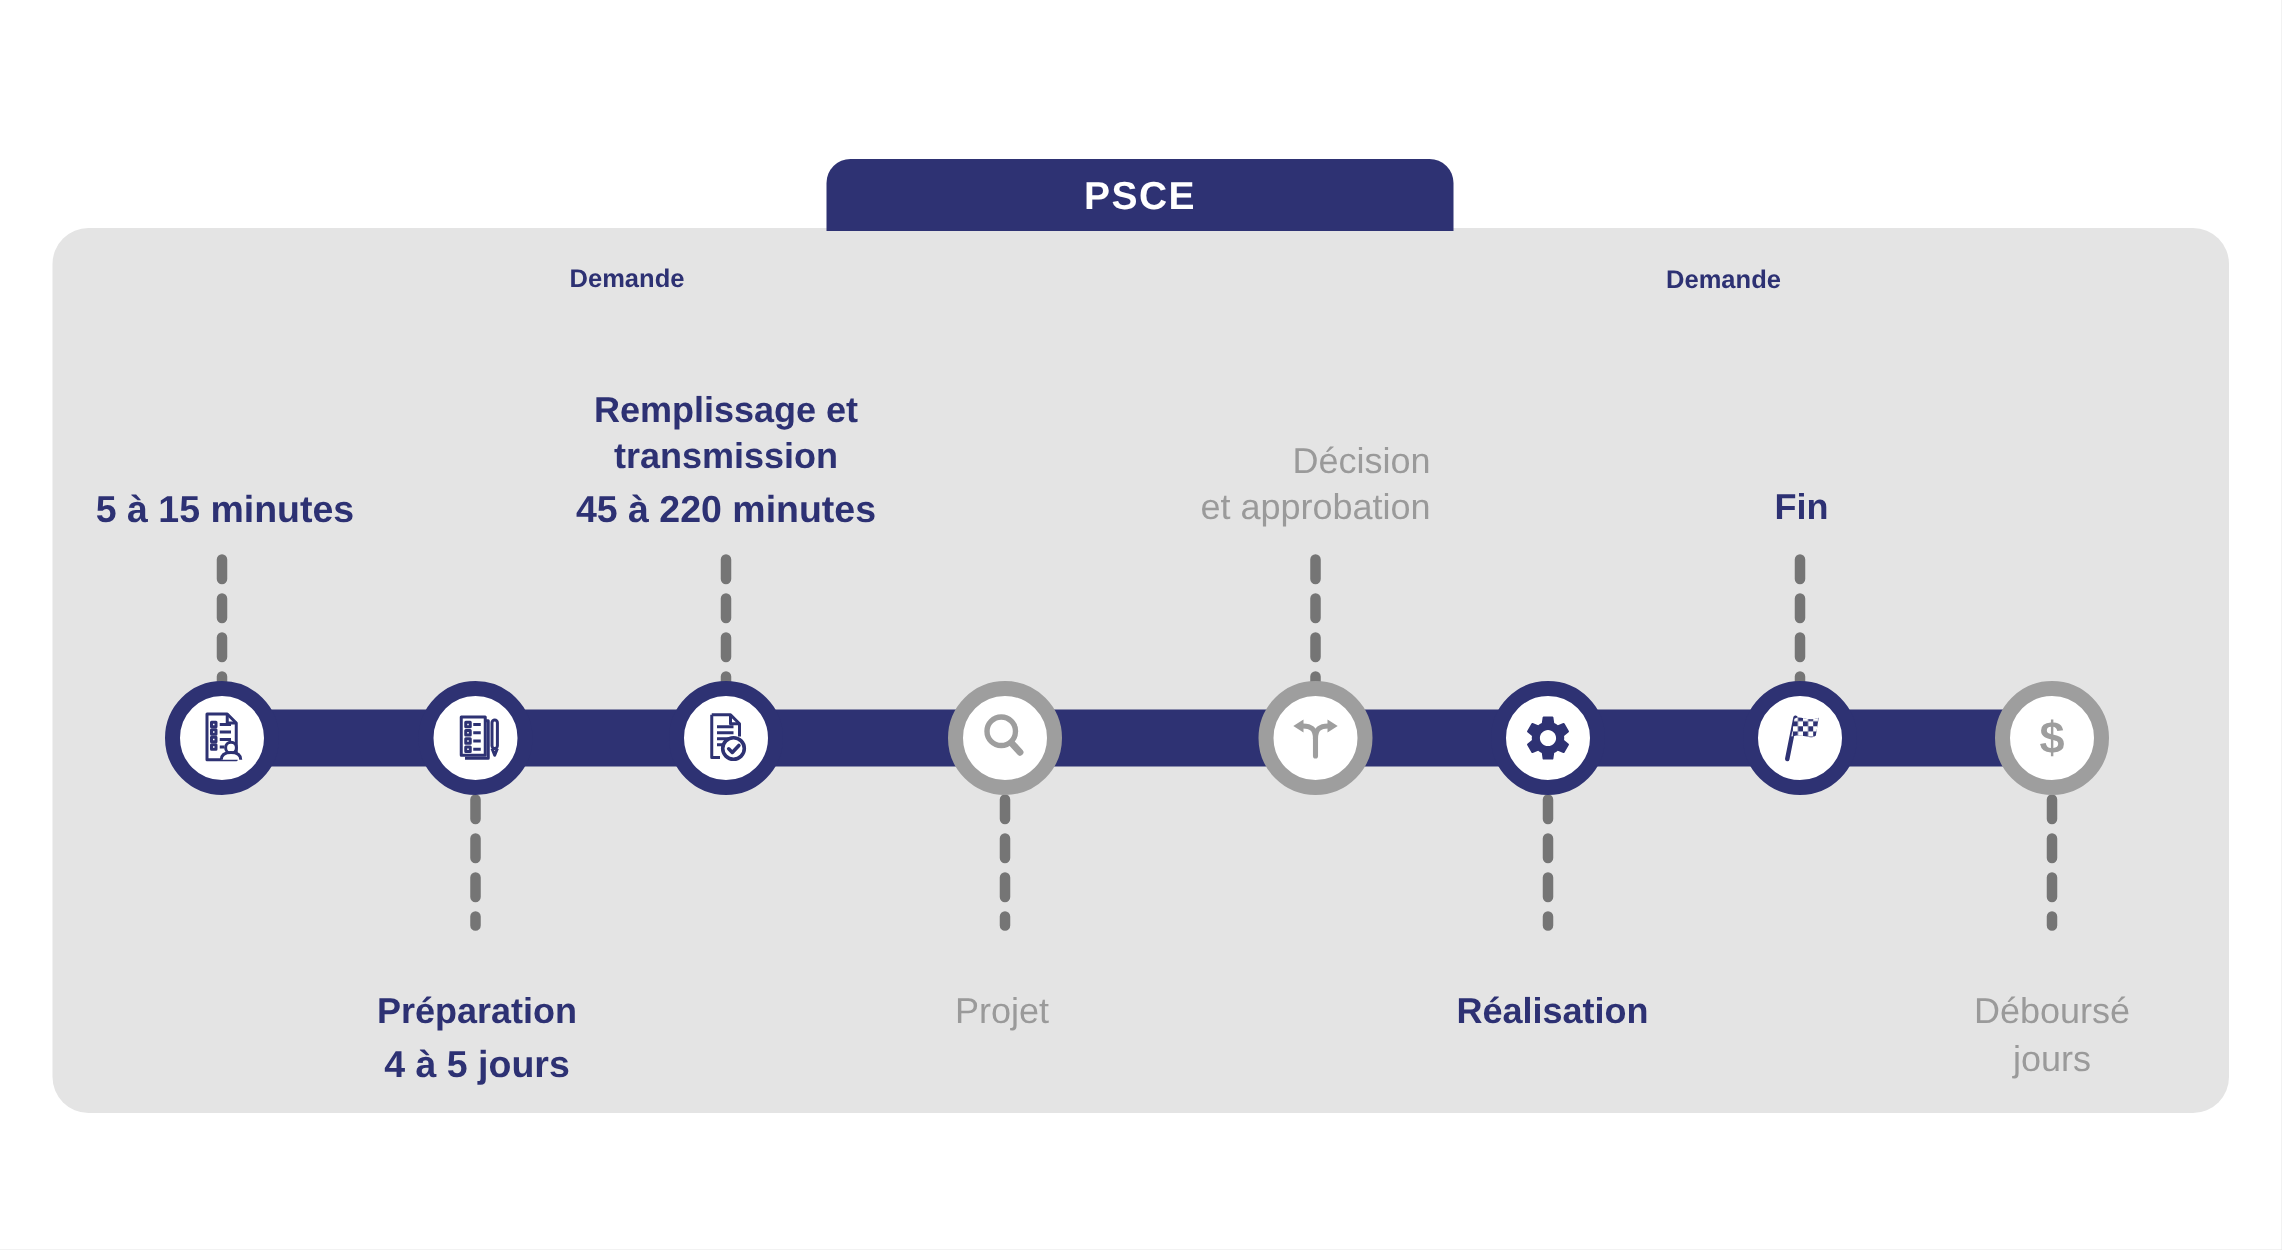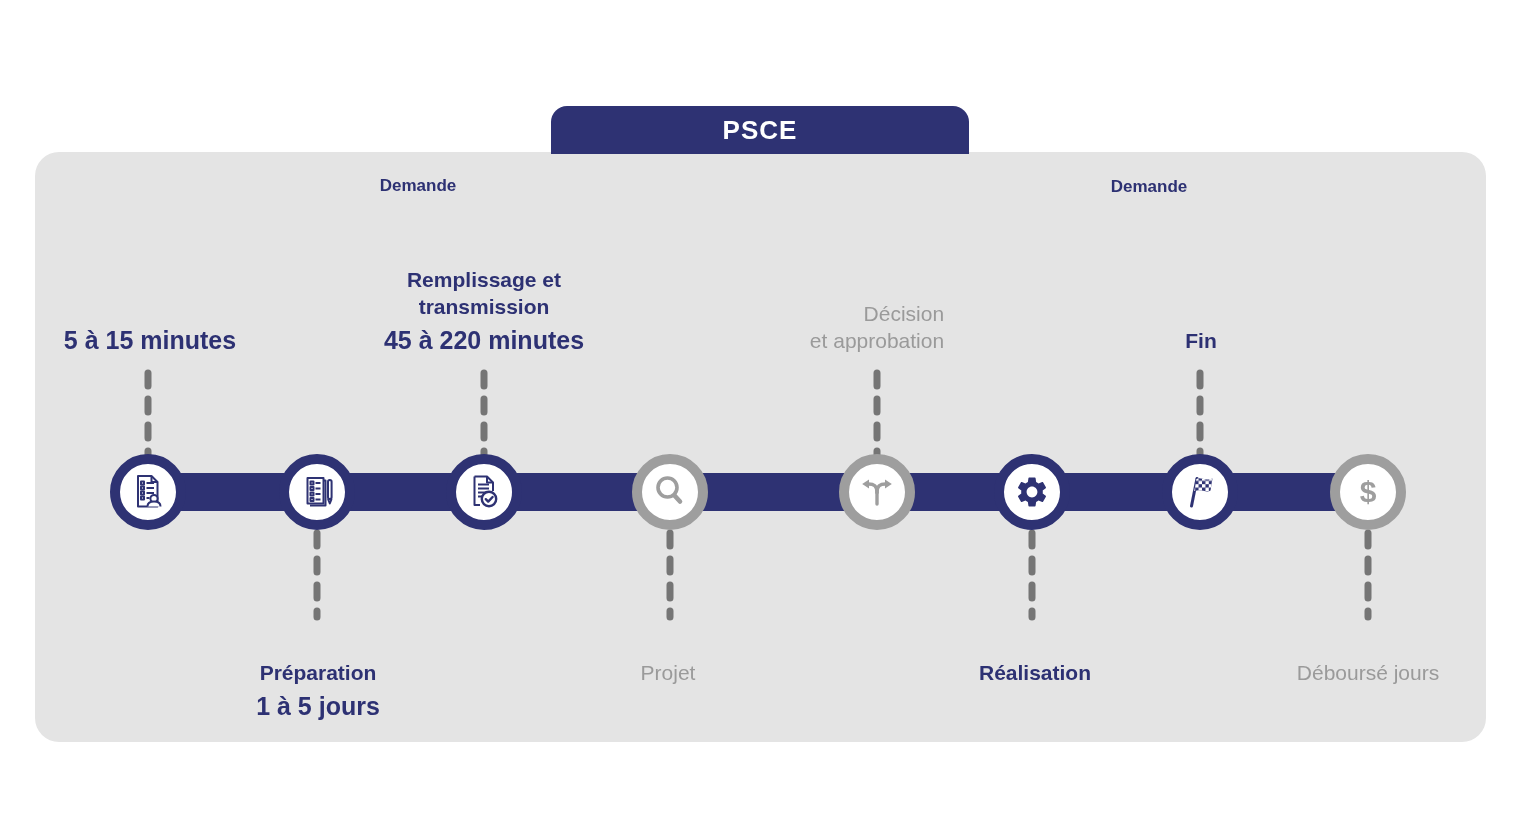--- a/index.html
+++ b/index.html
@@ -40,21 +40,21 @@
   }
   .node.inactive{border-color:var(--gray-ring);color:var(--gray-ring);}
   .node svg{display:block;}
   .connector{position:absolute;z-index:3;color:var(--connector);}
   .label{
     position:absolute;transform:translateX(-50%);text-align:center;z-index:3;white-space:nowrap;
   }
   .label.above{bottom:478px;}
   .label.below{top:628px;margin-top:31px;}
   .title{
-    font-size:21px;font-weight:600;color:var(--navy-text);
+    font-size:24px;font-weight:600;color:var(--navy-text);
     white-space:pre-line;line-height:1.32;
   }
   .label.inactive .title{color:var(--gray-text);font-weight:500;}
   .subtitle{font-size:25px;font-weight:700;color:var(--navy-text);margin-top:5px;}
 </style>
 </head>
 <body style="--navy: #2e3273; --navy-text: #2d3173; --gray-ring: #9e9e9e; --gray-text: #9a9a9a; --connector: #757575; --panel-bg: #e4e4e4;">
 
 <div class="tab">
   <span class="tab-label">PSCE</span>
@@ -87,21 +87,21 @@
       <rect x="14" y="25.5" width="3" height="3"></rect>
         <path d="M19.5 27 H22.5"></path>
       <circle cx="27" cy="27.5" r="3.6" fill="#ffffff"></circle>
       <path d="M20.5 35.5 C20.5 31.8 23.4 30.6 27 30.6 C30.6 30.6 33.5 31.8 33.5 35.5" fill="#ffffff"></path>
     </g>
   </svg>
 </div>
 
 <div class="label below" style="left:318px;">
   <div class="title">Préparation</div>
-  <div class="subtitle">1 à 5 jours</div>
+  <div class="subtitle">4 à 5 jours</div>
 </div>
 <svg class="connector" style="left:313px;top:528px;" width="8" height="94">
   <line x1="4" y1="5" x2="4" y2="89" stroke="currentColor" stroke-width="7" stroke-linecap="round" stroke-dasharray="13 13"></line>
 </svg>
 <div class="node" style="left:279px;">
   <svg width="42" height="42" viewBox="0 0 42 42">
     <g fill="none" stroke="currentColor" stroke-width="2" stroke-linejoin="round">
       <path d="M27.5 9.5 H29.5 V34.5 H14"></path>
       <rect x="11.5" y="7" width="16" height="25.5"></rect>
       <rect x="14.5" y="10.5" width="3" height="3"></rect>

